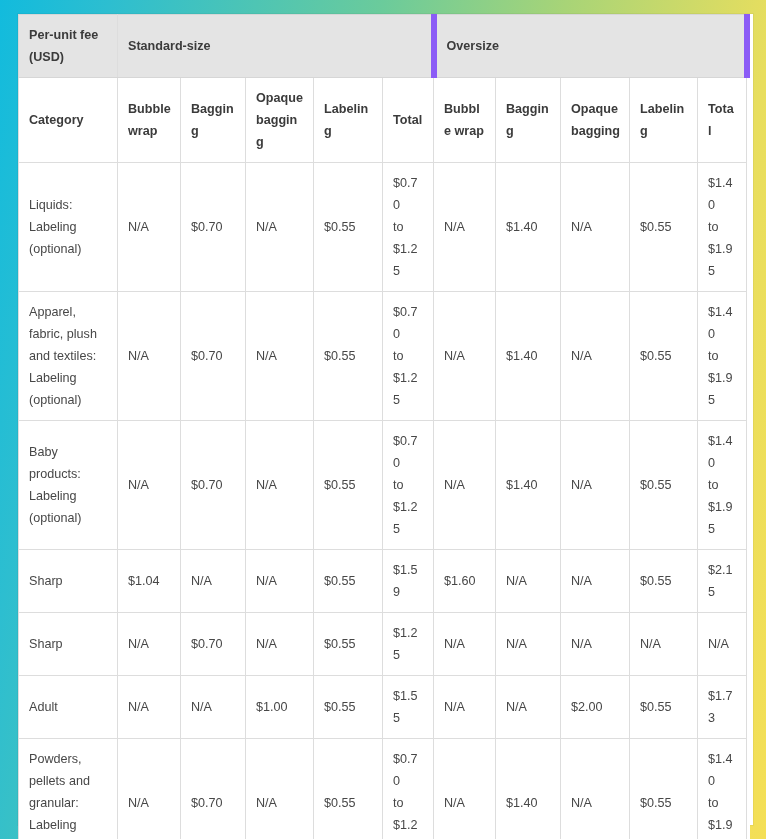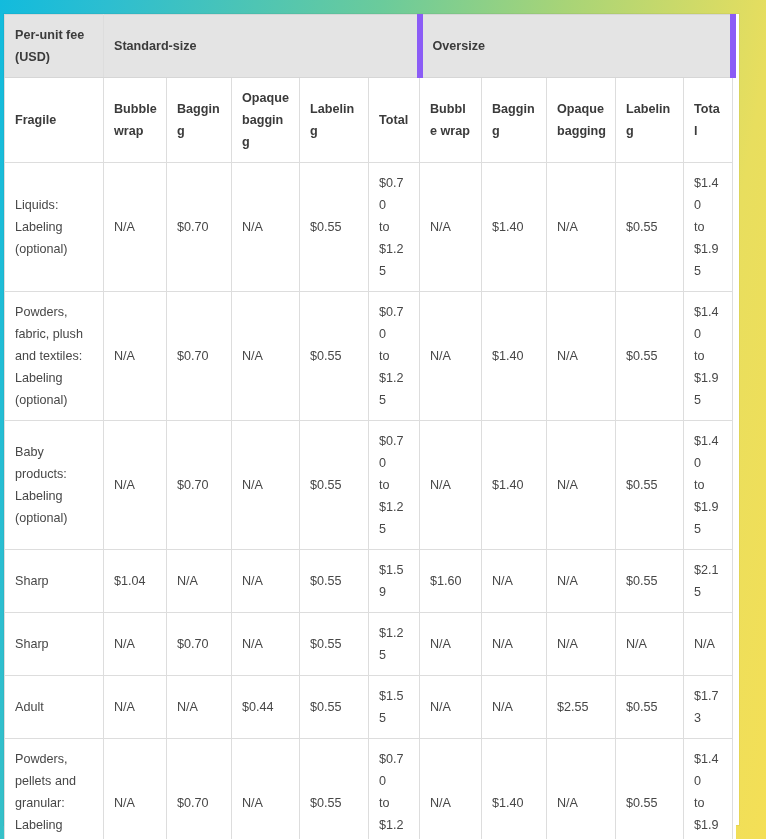--- a/index.html
+++ b/index.html
@@ -7,21 +7,21 @@
   html, body { margin: 0; padding: 0; }
   body {
     width: 766px;
     height: 839px;
     overflow: hidden;
     font-family: "Liberation Sans", sans-serif;
     background: linear-gradient(100deg, #12BBDD 0%, #2DBED0 12%, #6BCB9B 42%, #A8D477 62%, #E8DE5E 85%, #F4DF56 100%);
   }
   .page-frame {
     position: absolute;
-    left: 4px;
+    left: 18px;
     top: 14px;
     width: 735px;
     height: 811px;
     background: #ffffff;
     box-shadow: 0 0 0 1px rgba(0,0,0,0.04);
   }
   table.fee-table {
     width: 728px;
     border-collapse: collapse;
     table-layout: fixed;
@@ -94,21 +94,21 @@
         <col class="c-lab2">
         <col class="c-tot2">
     </colgroup>
     <thead>
       <tr class="group-row">
         <th class="corner-cell rowlabel" rowspan="1">Per-unit fee (USD)</th>
         <th class="span-cell" colspan="5">Standard-size</th>
         <th class="span-cell" colspan="5">Oversize</th>
       </tr>
       <tr class="col-row">
-        <th class="rowlabel">Fragile</th>
+        <th class="rowlabel">Category</th>
         <th class="plain-col">Bubble wrap</th>
         <th class="plain-col">Bagging</th>
         <th class="plain-col">Opaque bagging</th>
         <th class="plain-col">Labeling</th>
         <th class="plain-col">Total</th>
         <th class="plain-col">Bubble wrap</th>
         <th class="plain-col">Bagging</th>
         <th class="plain-col">Opaque bagging</th>
         <th class="plain-col">Labeling</th>
         <th class="plain-col">Total</th>
@@ -126,21 +126,21 @@
 $1.25</td>
           <td class="val">N/A</td>
           <td class="val">$1.40</td>
           <td class="val">N/A</td>
           <td class="val">$0.55</td>
           <td class="val multiline">$1.40
 to
 $1.95</td>
         </tr>
         <tr>
-          <td class="rowlabel">Powders, fabric, plush and textiles: Labeling (optional)</td>
+          <td class="rowlabel">Apparel, fabric, plush and textiles: Labeling (optional)</td>
           <td class="val">N/A</td>
           <td class="val">$0.70</td>
           <td class="val">N/A</td>
           <td class="val">$0.55</td>
           <td class="val multiline">$0.70
 to
 $1.25</td>
           <td class="val">N/A</td>
           <td class="val">$1.40</td>
           <td class="val">N/A</td>
@@ -189,26 +189,26 @@
           <td class="val">N/A</td>
           <td class="val">N/A</td>
           <td class="val">N/A</td>
           <td class="val">N/A</td>
           <td class="val">N/A</td>
         </tr>
         <tr>
           <td class="rowlabel">Adult</td>
           <td class="val">N/A</td>
           <td class="val">N/A</td>
-          <td class="val">$0.44</td>
+          <td class="val">$1.00</td>
           <td class="val">$0.55</td>
           <td class="val">$1.55</td>
           <td class="val">N/A</td>
           <td class="val">N/A</td>
-          <td class="val">$2.55</td>
+          <td class="val">$2.00</td>
           <td class="val">$0.55</td>
           <td class="val">$1.73</td>
         </tr>
         <tr>
           <td class="rowlabel">Powders, pellets and granular: Labeling (optional)</td>
           <td class="val">N/A</td>
           <td class="val">$0.70</td>
           <td class="val">N/A</td>
           <td class="val">$0.55</td>
           <td class="val multiline">$0.70

